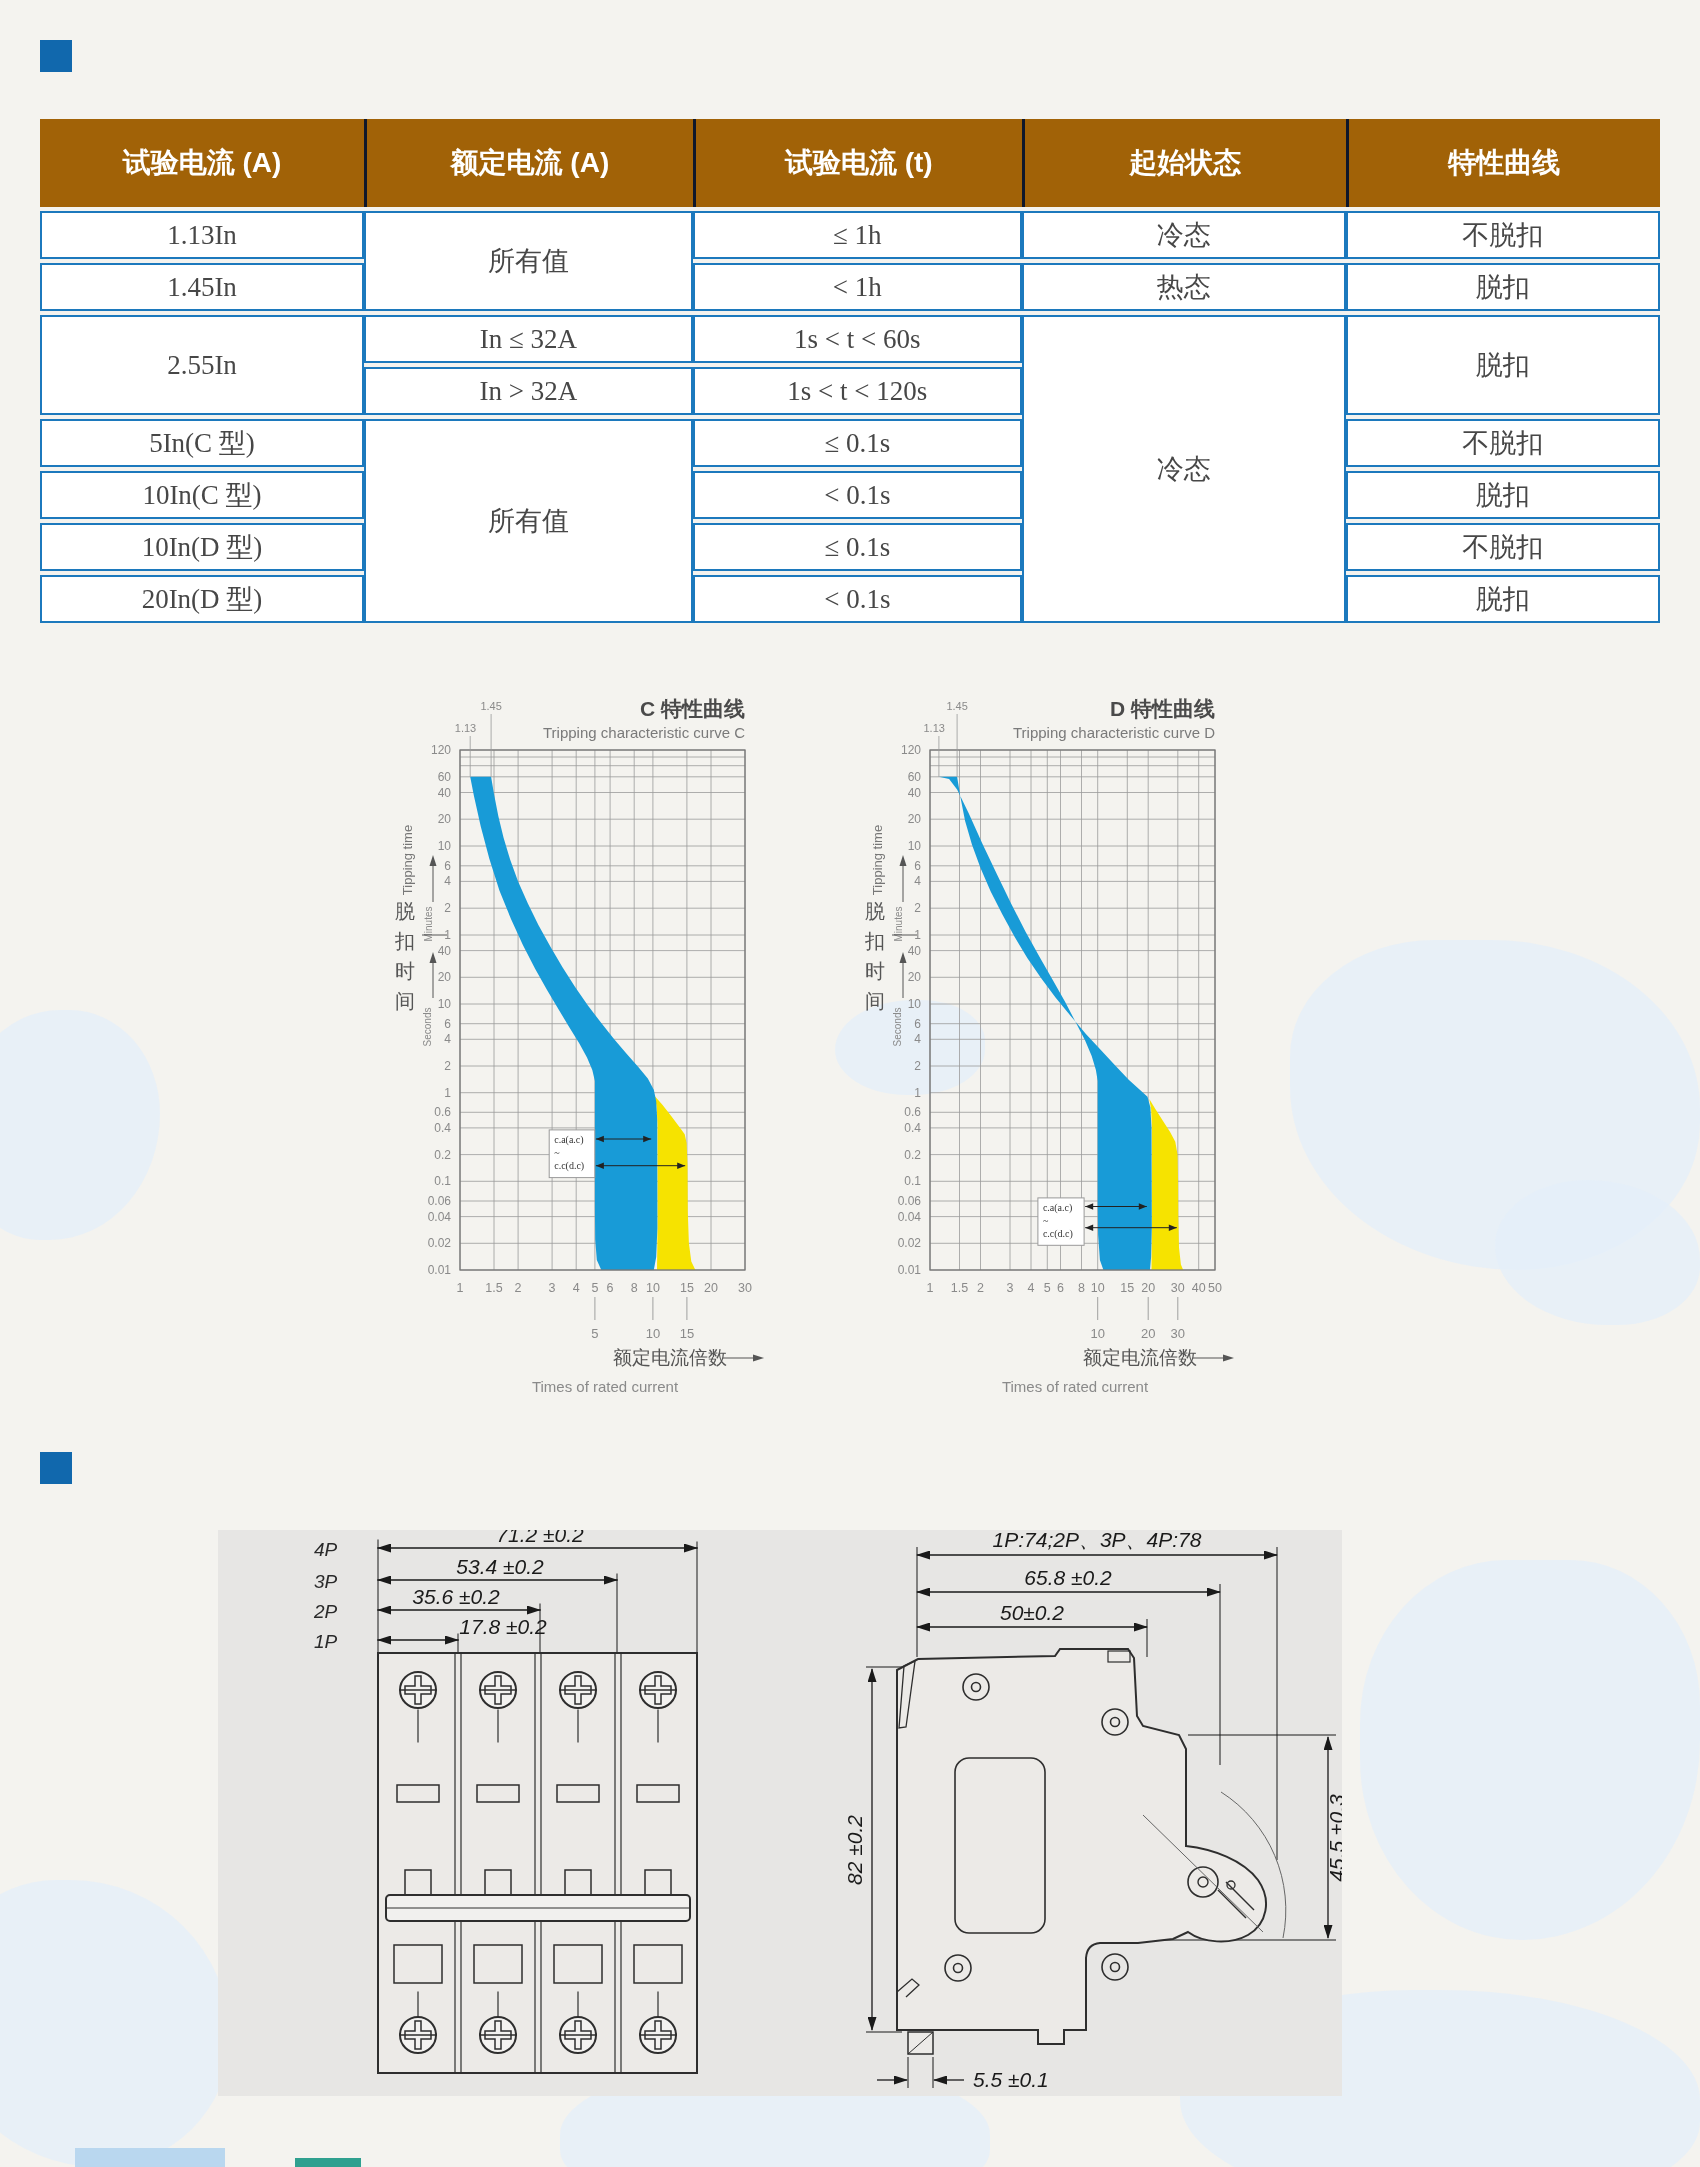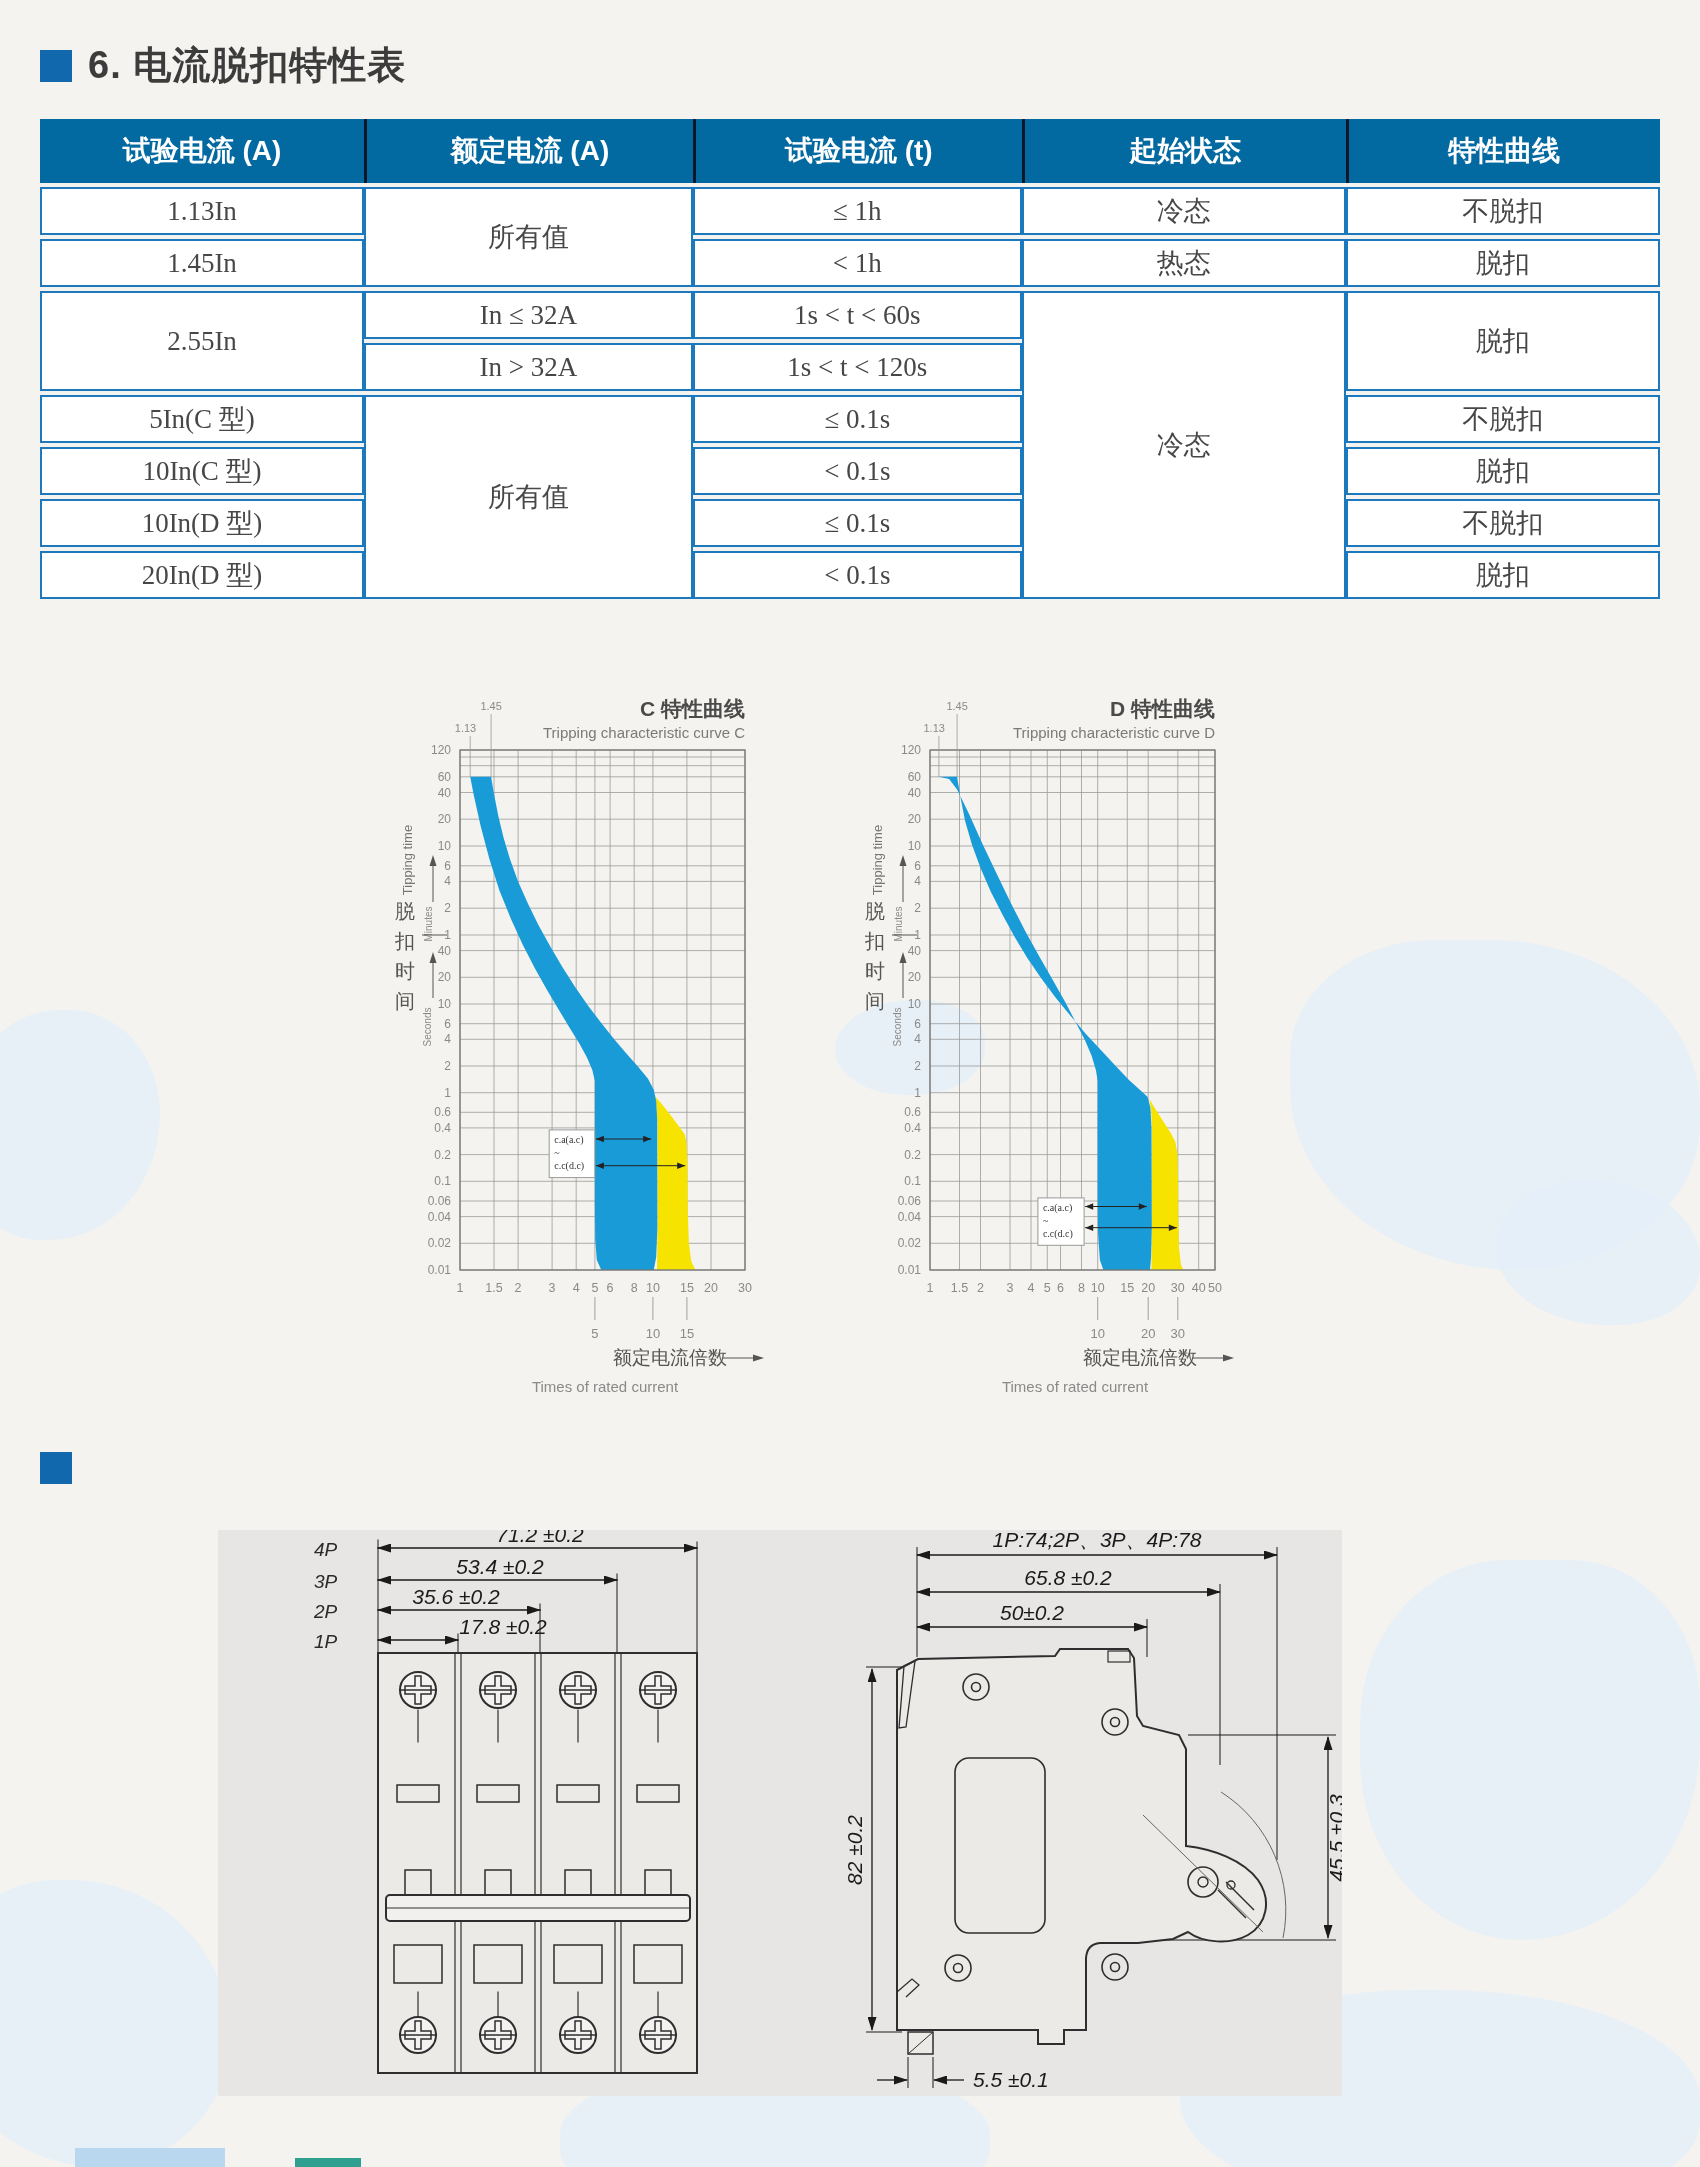--- a/index.html
+++ b/index.html
@@ -14,22 +14,22 @@
   .section-title .bullet{width:32px;height:32px;background:#1168ad;display:inline-block;}
   .section-title h2{
     margin:0;font-size:38px;font-weight:bold;color:#3c3c3c;letter-spacing:1px;
     font-family:"Liberation Sans",sans-serif;
   }
   table.trip-table{
     position:absolute;left:40px;top:115px;width:1620px;
     border-collapse:separate;border-spacing:0 4px;table-layout:fixed;
   }
   table.trip-table th{
-    background:#0369a1;color:#ffffff;font-size:28px;font-weight:bold;
-    height:56px;padding:4px;
+    background:#a16207;color:#ffffff;font-size:28px;font-weight:bold;
+    height:56px;padding:16px;
   }
   table.trip-table th + th{border-left:3px solid #0f172a;}
   table.trip-table td{
     background:#ffffff;border:2px solid #1c79bd;text-align:center;
     font-family:"Liberation Serif","DejaVu Serif",serif;
     font-size:27px;color:#474747;height:44px;padding:0;
   }
   .charts{position:absolute;left:295px;top:690px;display:flex;}
   svg.chart{width:470px;height:715px;display:block;}
   .panel{
@@ -48,21 +48,20 @@
 <div class="blob" style="left:-40px;top:1010px;width:200px;height:230px;border-radius:50% 45% 55% 40%;"></div>
 <div class="blob" style="left:835px;top:1000px;width:150px;height:95px;border-radius:55% 45% 50% 50%;"></div>
 <div class="blob" style="left:1495px;top:1180px;width:205px;height:145px;border-radius:45% 55% 40% 55%;"></div>
 <div class="blob" style="left:1360px;top:1560px;width:340px;height:380px;border-radius:45% 40% 55% 50%;"></div>
 <div class="blob" style="left:-60px;top:1880px;width:290px;height:287px;border-radius:40% 55% 45% 55%;"></div>
 <div class="blob" style="left:560px;top:2060px;width:430px;height:150px;border-radius:50% 50% 40% 40%;"></div>
 <div class="blob" style="left:1180px;top:1990px;width:520px;height:220px;border-radius:45% 50% 40% 50%;"></div>
 
 <div class="section-title" style="left:40px;top:40px;">
   <span class="bullet"></span>
-  <h2>6. 电流脱扣特性表</h2>
 </div>
 
 <table class="trip-table">
   <colgroup>
       <col style="width:20%">
       <col style="width:20.3%">
       <col style="width:20.3%">
       <col style="width:20%">
       <col style="width:19.4%">
     </colgroup>

